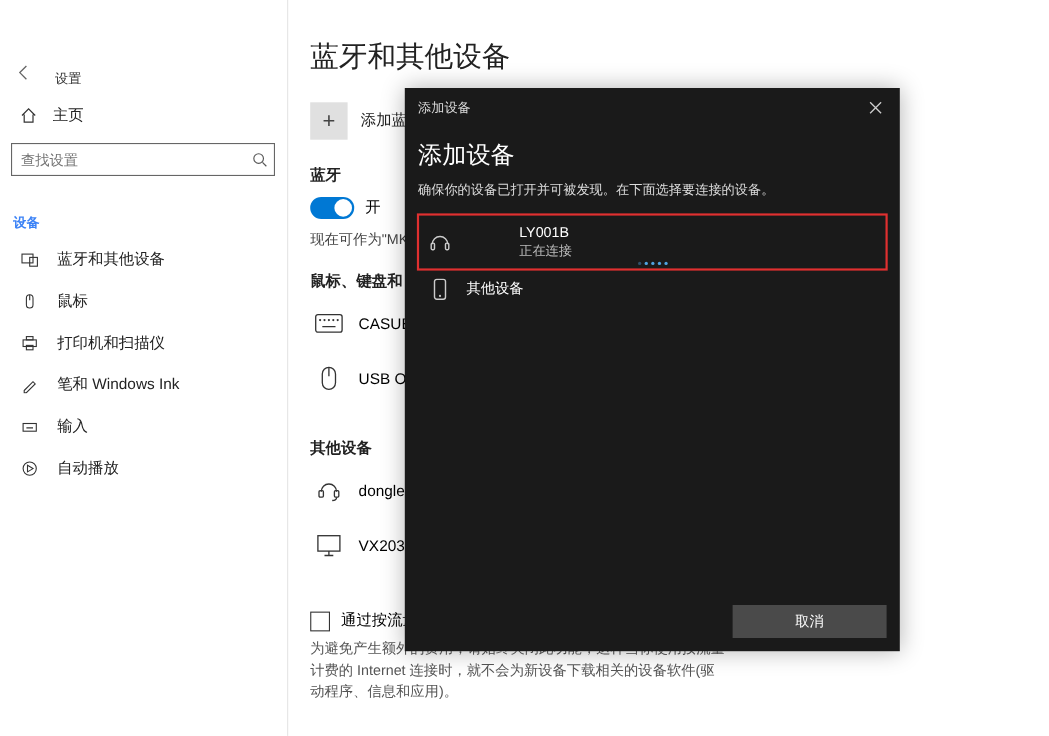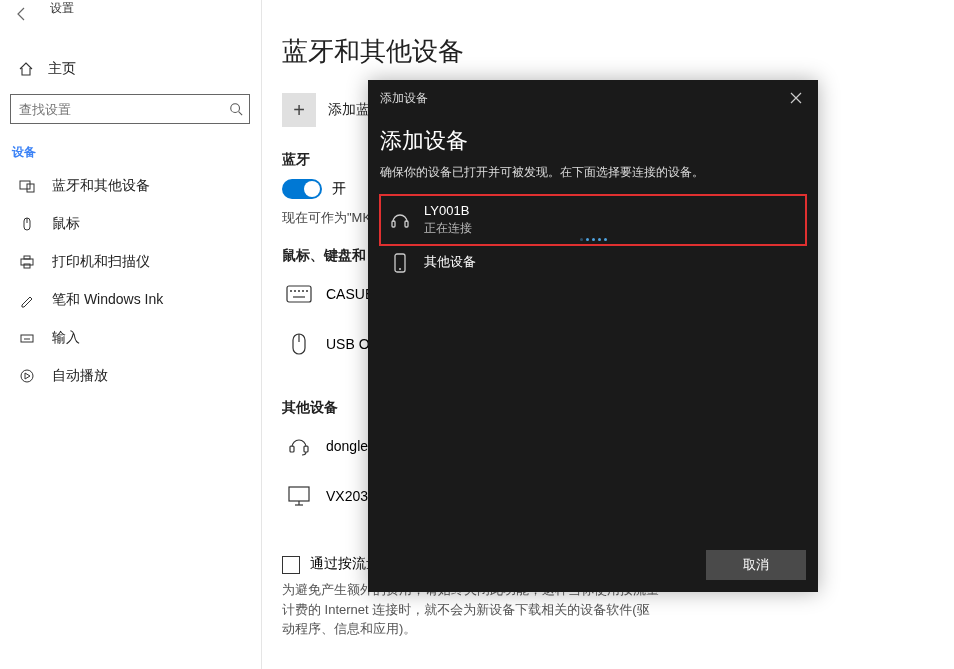--- a/index.html
+++ b/index.html
@@ -1,26 +1,26 @@
 <!DOCTYPE html>
 <html><head>
 <meta charset="utf-8">
 <style>
   * { margin: 0; padding: 0; box-sizing: border-box; font-family: "Segoe UI", "Microsoft YaHei", sans-serif; }
   body { background: #fff; width: 954px; height: 669px; overflow: hidden; position: relative; }
 
   .sidebar { position: absolute; left: 0; top: 0; width: 262px; height: 100%; background: #fff; border-right: 1px solid #e5e5e5; }
-  .topbar { display: flex; align-items: flex-start; height: 44px; padding: 0 8px; }
+  .topbar { display: flex; align-items: flex-end; height: 44px; padding: 0 8px; margin-top: 36px; }
   .back-btn { width: 28px; height: 28px; display: flex; align-items: center; justify-content: center; cursor: pointer; }
   .topbar-title { font-size: 12px; margin-left: 14px; color: #333; }
 
   .home-row { display: flex; align-items: center; padding: 10px 18px 10px 18px; cursor: pointer; margin-top: 6px; }
   .home-row span.label { font-size: 14px; margin-left: 14px; color: #222; }
 
-  .search-wrap { margin: 6px 10px 12px 10px; }
+  .search-wrap { margin: 6px 10px 26px 10px; }
   .search-box { width: 240px; height: 30px; border: 1px solid #666; display: flex; align-items: center; background: #fff; }
   .search-box input { border: none; outline: none; flex: 1; padding: 0 8px; font-size: 13px; background: transparent; }
   .search-box .sicon { width: 26px; display: flex; align-items: center; justify-content: center; color: #555; }
 
   .section-label { font-size: 12px; font-weight: 600; padding: 8px 12px 6px 12px; color: #3b82f6; }
 
   .nav-item { display: flex; align-items: center; padding: 10px 18px; cursor: pointer; font-size: 14px; color: #222; }
   .nav-item .icon { width: 18px; height: 18px; display: flex; align-items: center; justify-content: center; margin-right: 16px; }
 
   .main { position: absolute; left: 262px; top: 0; right: 0; bottom: 0; padding: 20px 0 0 20px; overflow: hidden; }
@@ -53,28 +53,28 @@
   .modal-header-title { font-size: 12px; color: #ddd; }
   .close-btn { width: 24px; height: 24px; display: flex; align-items: center; justify-content: center; cursor: pointer; color: #ccc; }
   .modal-body { padding: 0 12px; flex: 1; }
   .modal-title { font-size: 22px; font-weight: 400; margin: 10px 0 8px 0; }
   .modal-hint { font-size: 12px; color: #ddd; margin-bottom: 14px; }
 
   .dev-item { display: flex; align-items: center; padding: 8px 6px; cursor: pointer; position: relative; }
   .dev-item .dicon2 { width: 28px; display: flex; align-items: center; justify-content: center; margin-right: 10px; color: #ccc; }
   .dev-item .dtext .dname { font-size: 13px; line-height: 1.3; }
   .dev-item .dtext .dstatus { font-size: 12px; color: #bbb; }
-  .dev-item.highlight { outline: 2px solid #e03030; outline-offset: -1px; }
+  .dev-item.highlight { outline: 2px solid #e03030; outline-offset: -1px; gap: 48px; }
 
   .dots { position: absolute; left: 200px; bottom: 4px; display: flex; gap: 3px; }
   .dots span { width: 3px; height: 3px; background: #4fa3e0; border-radius: 50%; }
   .dots span.dim { opacity: .4; }
 
   .modal-footer { padding: 12px; display: flex; justify-content: flex-end; }
-  .btn-cancel { width: 100px; height: 30px; background: #4a4a4a; color: #fff; border: none; font-size: 13px; cursor: pointer; }
+  .btn-cancel { width: 140px; height: 30px; background: #4a4a4a; color: #fff; border: none; font-size: 13px; cursor: pointer; }
 
   svg { display: block; }
 </style>
 </head>
 <body>
 
 <div class="sidebar">
   <div class="topbar">
     <div class="back-btn">
       <svg width="16" height="16" viewBox="0 0 16 16">

